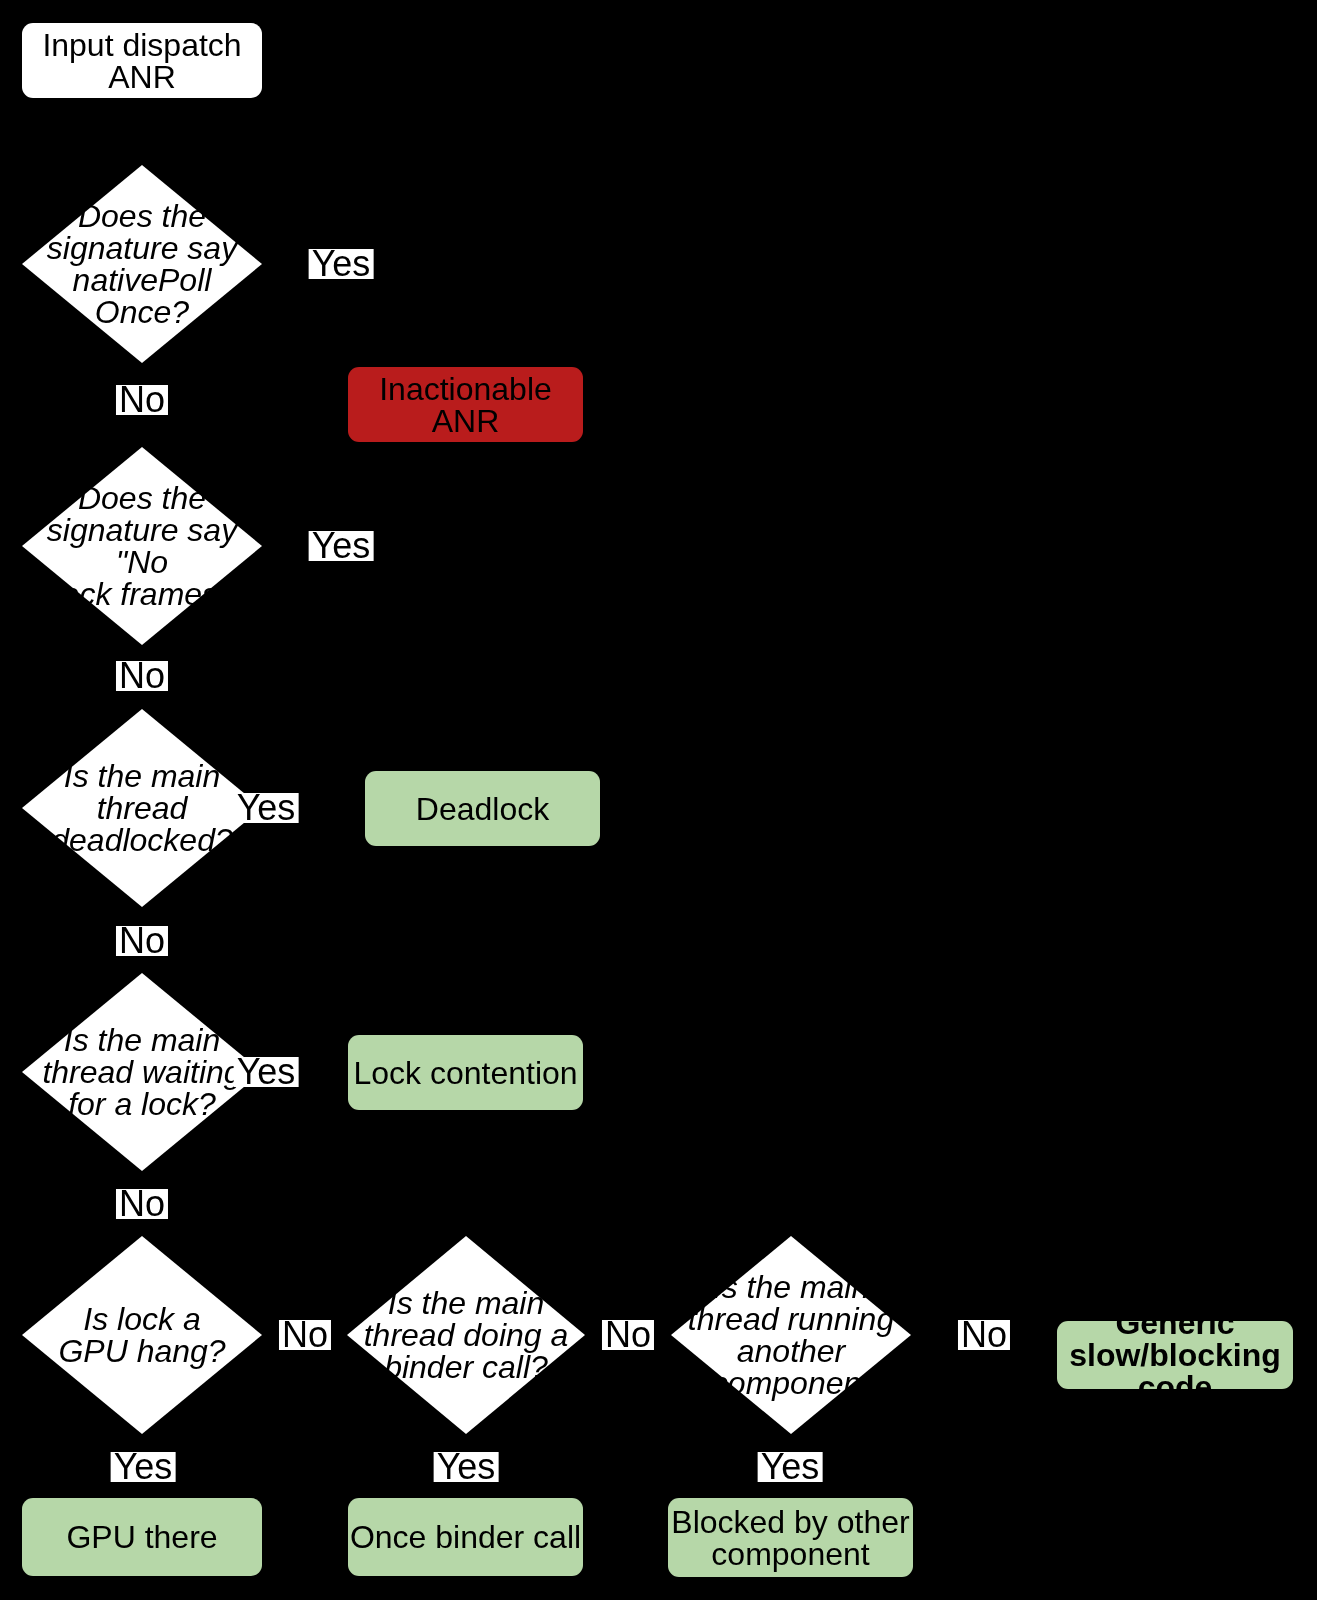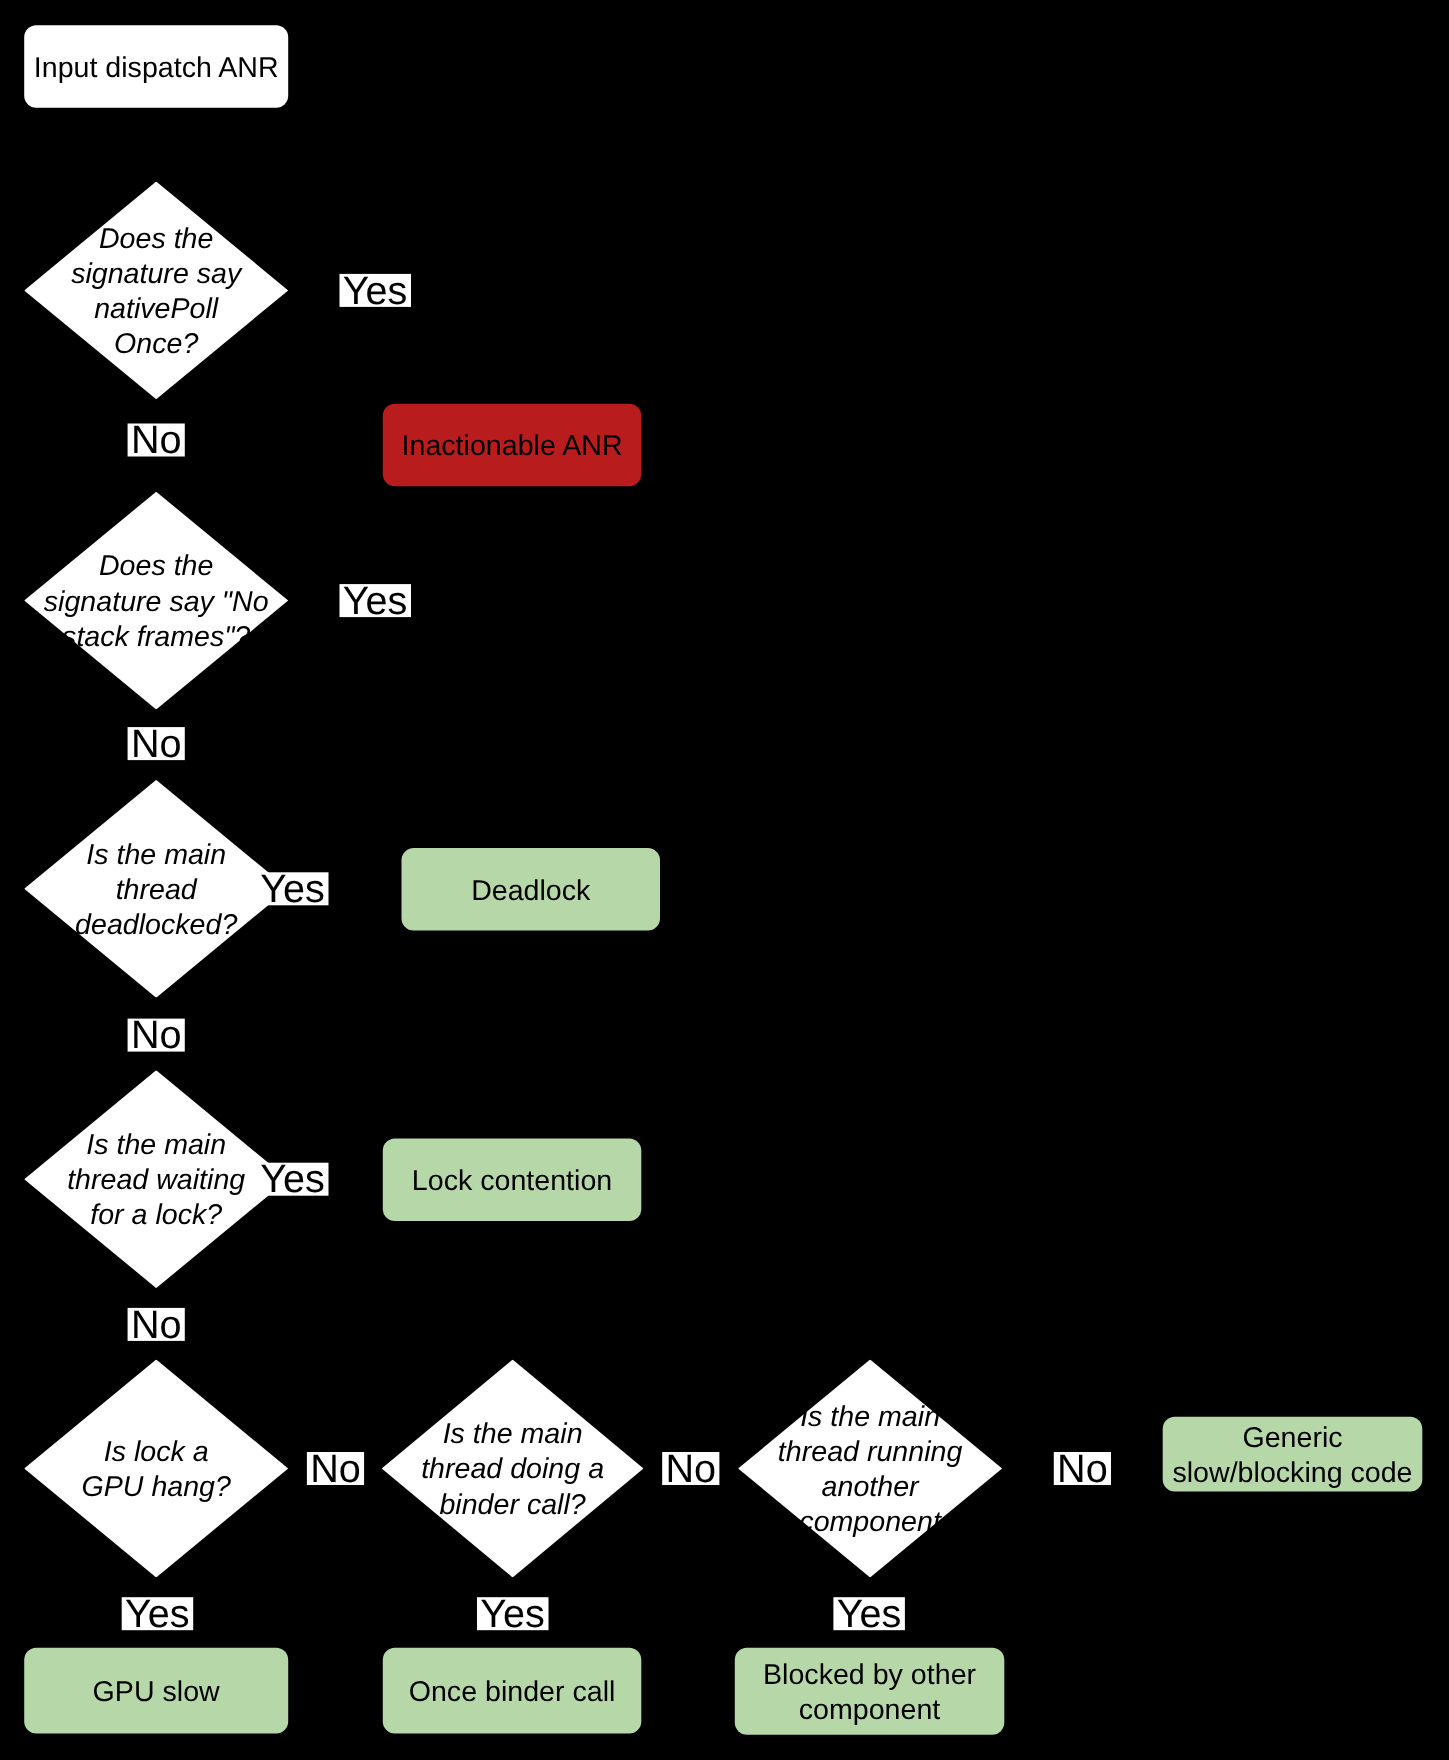--- a/index.html
+++ b/index.html
@@ -11,21 +11,21 @@
     font-family:"Liberation Sans", sans-serif;
     color:#000000;
     overflow:hidden;
   }
   .node{
     position:absolute;
     display:flex;
     align-items:center;
     justify-content:center;
     text-align:center;
-    font-size:26px;
+    font-size:32px;
     line-height:32px;
     white-space:pre-line;
   }
   .rect{
     background:#ffffff;
     border-radius:11px;
   }
   .rect.good{ background:#b6d7a8; }
   .rect.bad{ background:#b91c1c;text-align:center; }
   .diamond{ background:transparent;font-style:italic; }
@@ -117,25 +117,25 @@
 
   <div class="node diamond" style="left:671px;top:1236px;width:240px;height:198px;">
     <div class="shape"></div>
     <div class="dtext">Is the main
 thread running
 another
 component</div>
   </div>
   <div class="edge-label" style="left:984px;top:1335px;">No</div>
 
-  <div class="node rect good" style="left:1057px;top:1288px;width:236px;height:68px;">Generic
+  <div class="node rect good" style="left:1057px;top:1321px;width:236px;height:68px;font-weight:bold;">Generic
 slow/blocking code</div>
 
   <div class="edge-label" style="left:143px;top:1467px;">Yes</div>
   <div class="edge-label" style="left:466px;top:1467px;">Yes</div>
   <div class="edge-label" style="left:790px;top:1467px;">Yes</div>
 
-  <div class="node rect good" style="left:22px;top:1498px;width:240px;height:78px;">GPU slow</div>
+  <div class="node rect good" style="left:22px;top:1498px;width:240px;height:78px;">GPU there</div>
   <div class="node rect good" style="left:348px;top:1498px;width:235px;height:78px;">Once binder call</div>
   <div class="node rect good" style="left:668px;top:1498px;width:245px;height:79px;">Blocked by other
 component</div>
 
 </div>
 
 </body></html>

